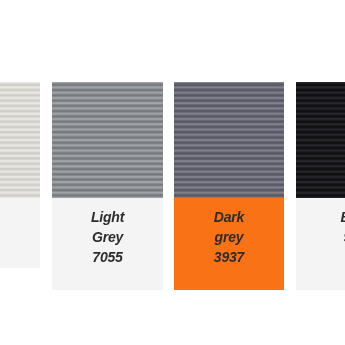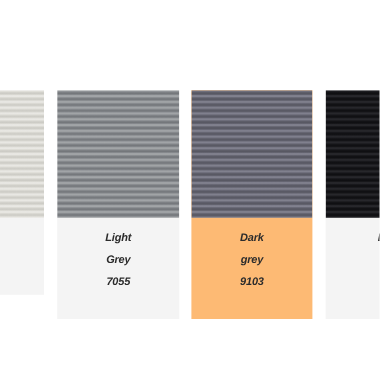--- a/index.html
+++ b/index.html
@@ -41,21 +41,21 @@
     overflow: hidden;
     background-repeat: repeat;
     background-size: 100% 5.27px;
   }
 
   .caption {
     padding: 9px 3px 10px 3px;
     text-align: center;
     font-style: italic;
     font-weight: bold;
-    font-size: 10px;
+    font-size: 14px;
     line-height: 20px;
     color: #2c2c2c;
     letter-spacing: -0.2px;
   }
   .caption .line {
     display: block;
     white-space: nowrap;
   }
 
   
@@ -72,26 +72,26 @@
       </div>
     </div>
     <div class="card" style="left: 52px; width: 111px; height: 208px; background: rgb(244, 244, 244);">
       <div class="swatch" style="background-image: repeating-linear-gradient(rgb(173, 176, 178) 0px, rgb(133, 136, 140) 1.6px, rgb(111, 114, 118) 2.8px, rgb(133, 136, 140) 4px, rgb(173, 176, 178) 5.27px);"></div>
       <div class="caption" style="color: rgb(44, 44, 44);">
         <span class="line">Light</span>
         <span class="line">Grey</span>
         <span class="line">7055</span>
       </div>
     </div>
-    <div class="card" style="left: 174px; width: 110px; height: 208px; background: #fdba74;">
+    <div class="card" style="left: 174px; width: 110px; height: 208px; background: #f97316;">
       <div class="swatch" style="background-image: repeating-linear-gradient(rgb(141, 141, 155) 0px, rgb(99, 99, 111) 1.6px, rgb(85, 85, 95) 2.8px, rgb(99, 99, 111) 4px, rgb(141, 141, 155) 5.27px);"></div>
       <div class="caption" style="color: rgb(44, 44, 44);">
         <span class="line">Dark</span>
         <span class="line">grey</span>
-        <span class="line">9103</span>
+        <span class="line">3937</span>
       </div>
     </div>
     <div class="card" style="left: 296px; width: 110px; height: 208px; background: rgb(244, 244, 244);">
       <div class="swatch" style="background-image: repeating-linear-gradient(rgb(46, 46, 51) 0px, rgb(22, 22, 25) 1.6px, rgb(13, 13, 16) 2.8px, rgb(22, 22, 25) 4px, rgb(46, 46, 51) 5.27px);"></div>
       <div class="caption" style="color: rgb(44, 44, 44);">
         <span class="line">Bla</span>
         <span class="line">91</span>
       </div>
     </div>
   </div>

